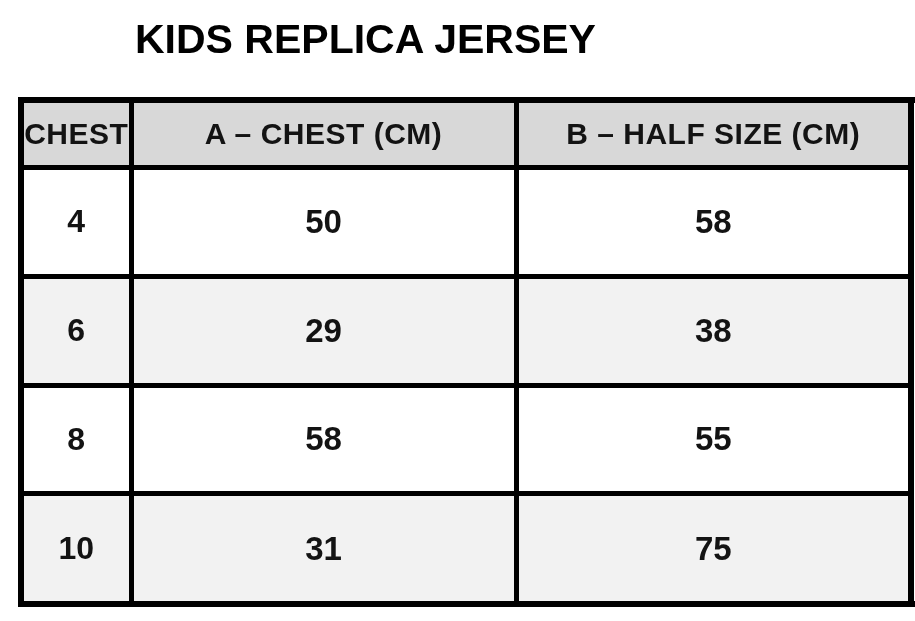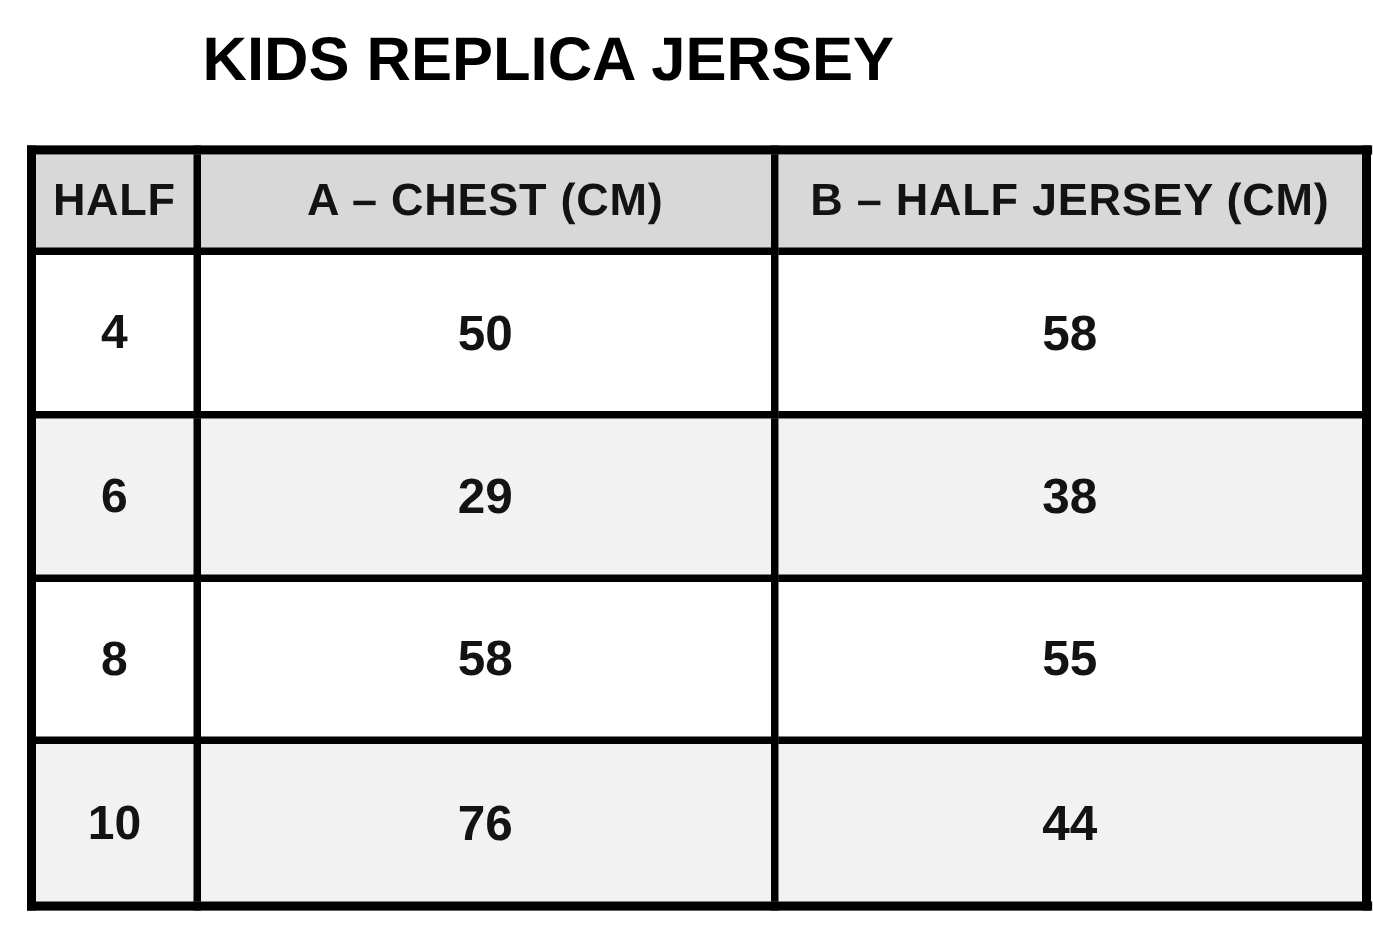--- a/index.html
+++ b/index.html
@@ -88,42 +88,42 @@
   <div class="hbar bottom"></div>
 
   <table class="size-chart">
     <colgroup>
       <col class="col-size">
       <col class="col-a">
       <col class="col-b">
     </colgroup>
     <thead>
       <tr>
-        <th>HALF</th>
+        <th>CHEST</th>
         <th>A – CHEST (CM)</th>
-        <th>B – HALF JERSEY (CM)</th>
+        <th>B – HALF SIZE (CM)</th>
       </tr>
     </thead>
     <tbody>
         <tr>
           <td class="size-col">4</td>
           <td>50</td>
           <td>58</td>
         </tr>
         <tr class="alt">
           <td class="size-col">6</td>
           <td>29</td>
           <td>38</td>
         </tr>
         <tr>
           <td class="size-col">8</td>
           <td>58</td>
           <td>55</td>
         </tr>
         <tr class="alt">
           <td class="size-col">10</td>
-          <td>76</td>
-          <td>44</td>
+          <td>31</td>
+          <td>75</td>
         </tr>
       </tbody>
   </table>
 
 </div>
 
 </body></html>

